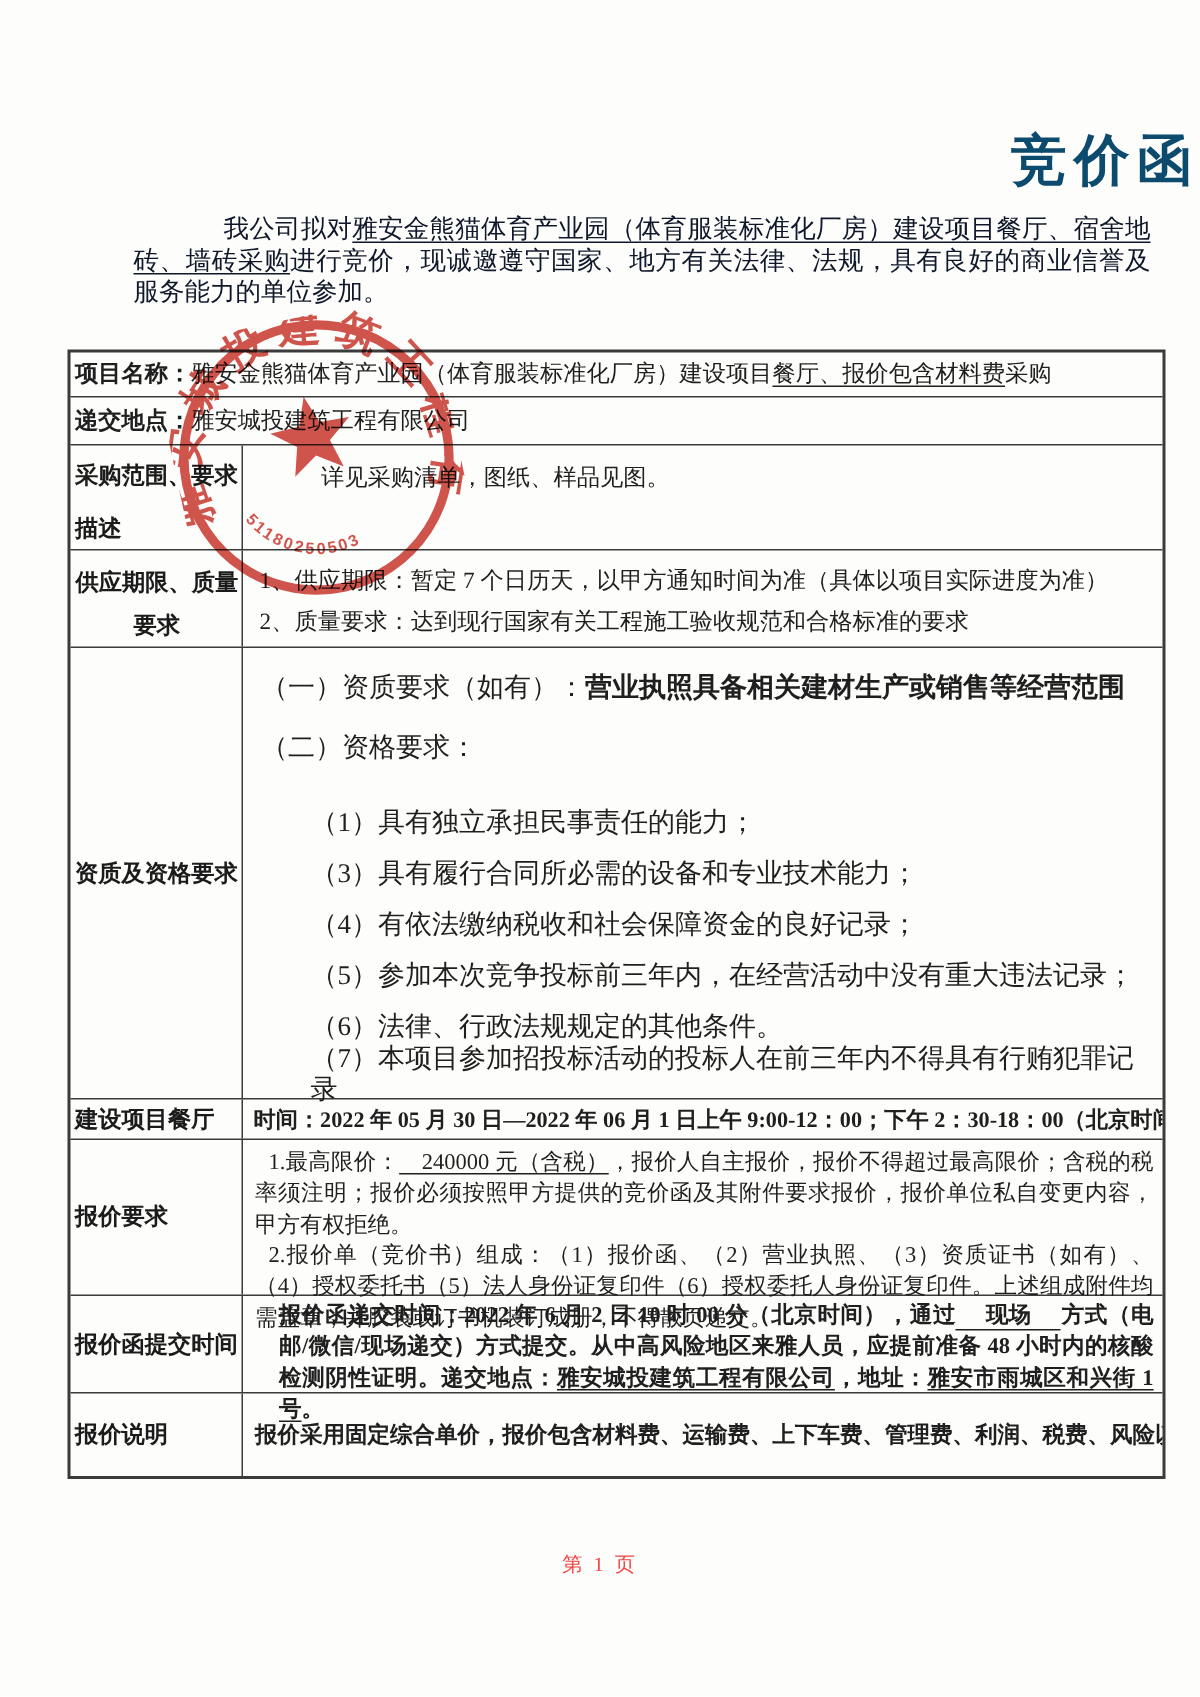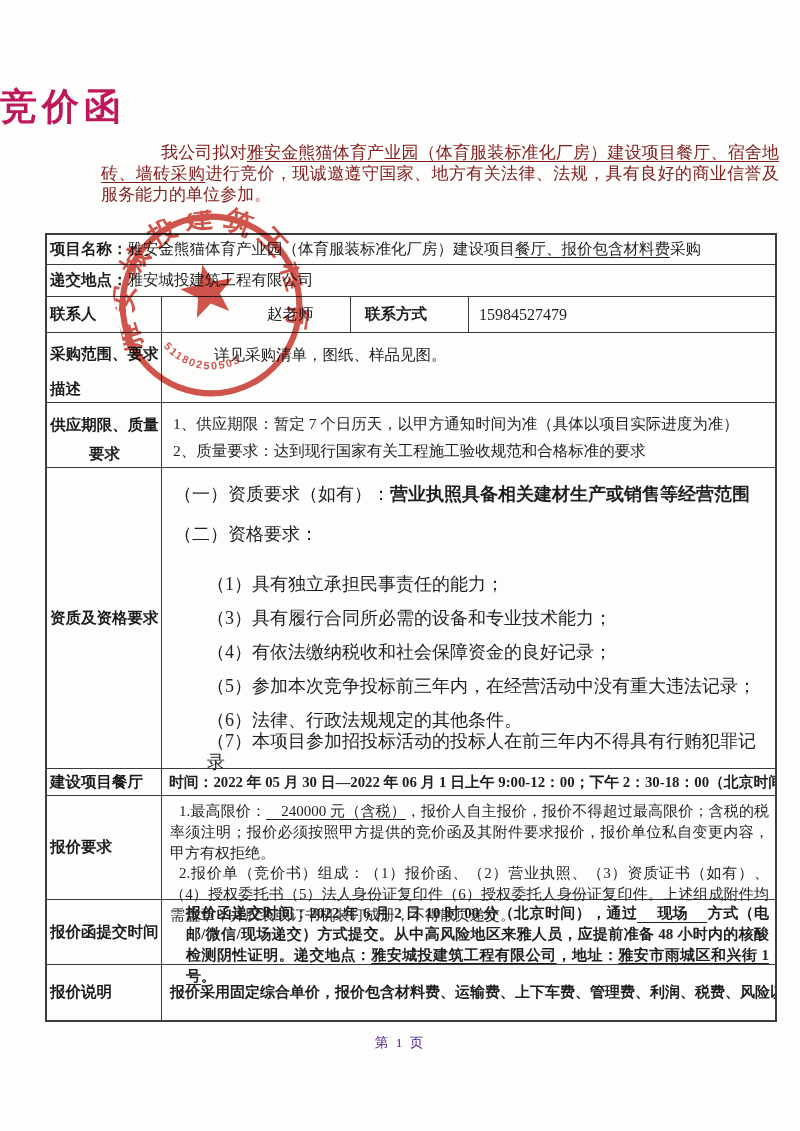--- a/index.html
+++ b/index.html
@@ -3,27 +3,27 @@
 <meta charset="utf-8">
 <style>
   html,body { margin:0; padding:0; background:#ffffff; }
   .page {
     position:relative; width:800px; height:1131px; margin:0 auto;
     background:#fdfdfb; color:#1f1f1f; overflow:hidden;
     font-family:"Liberation Serif","DejaVu Serif",serif;
   }
   .title {
     position:absolute; top:82px; left:0; right:0;
-    text-align:left; font-size:37px; font-weight:700; letter-spacing:5px;
-    color:#be185d;
+    text-align:right; font-size:37px; font-weight:700; letter-spacing:5px;
+    color:#0c4a6e;
   }
   .intro {
-    position:absolute; left:101px; top:142px; width:678px;
+    position:absolute; left:89px; top:142px; width:678px;
     font-size:17px; line-height:21px; text-align:justify; text-indent:60px;
-    color:#7f1d1d;
+    color:#0f172a;
   }
   .ul { text-decoration:underline; text-underline-offset:3px; }
 
   
   .qtable {
     position:absolute; left:45px; top:233px; width:732px;
     border:2px solid #3b3b3b; font-size:15.5px; background:transparent;
     box-sizing:border-box;
   }
   .trow { display:flex; border-top:1px solid #3b3b3b; box-sizing:border-box; align-items:stretch; }
@@ -68,21 +68,21 @@
 
   
   .submit-val { padding:3px 6px 0 8px; font-weight:600; line-height:21px; font-size:15px; text-align:justify;margin-left:16px; }
   .blank-ul { display:inline-block; border-bottom:1px solid #1f1f1f; padding:0 20px; line-height:17px; }
 
   
   .note-val { display:flex; align-items:center; padding-left:8px; font-weight:600; font-size:15px; white-space:nowrap; overflow:hidden; }
 
   .footer {
     position:absolute; top:1034px; left:0; right:0; text-align:center;
-    font-size:13.5px; color:#4c1d95; letter-spacing:2px;
+    font-size:13.5px; color:#ef4444; letter-spacing:2px;
   }
 
   
   .stamp {
     position:absolute; left:117px; top:211px; width:188px; height:188px;
     transform:rotate(-12deg); opacity:.85; mix-blend-mode:multiply;
     pointer-events:none;
   }
 </style>
 </head>
@@ -105,26 +105,20 @@
         </div>
     </div>
 
     <div class="trow r2">
       <div class="cell full">
           <b class="inline-lbl">递交地点：</b>
           <span>雅安城投建筑工程有限公司</span>
         </div>
     </div>
 
-    <div class="trow r3">
-      <div class="cell lblcol lbl-center">联系人</div>
-      <div class="cell c-name">赵老师</div>
-      <div class="cell c-phlbl">联系方式</div>
-      <div class="cell c-phone">15984527479</div>
-    </div>
 
     <div class="trow r4">
       <div class="cell lblcol lbl-scope">
         <div>采购范围、要求</div>
         <div class="l2">描述</div>
       </div>
       <div class="cell content scope-val">详见采购清单，图纸、样品见图。</div>
     </div>
 
     <div class="trow r5">

